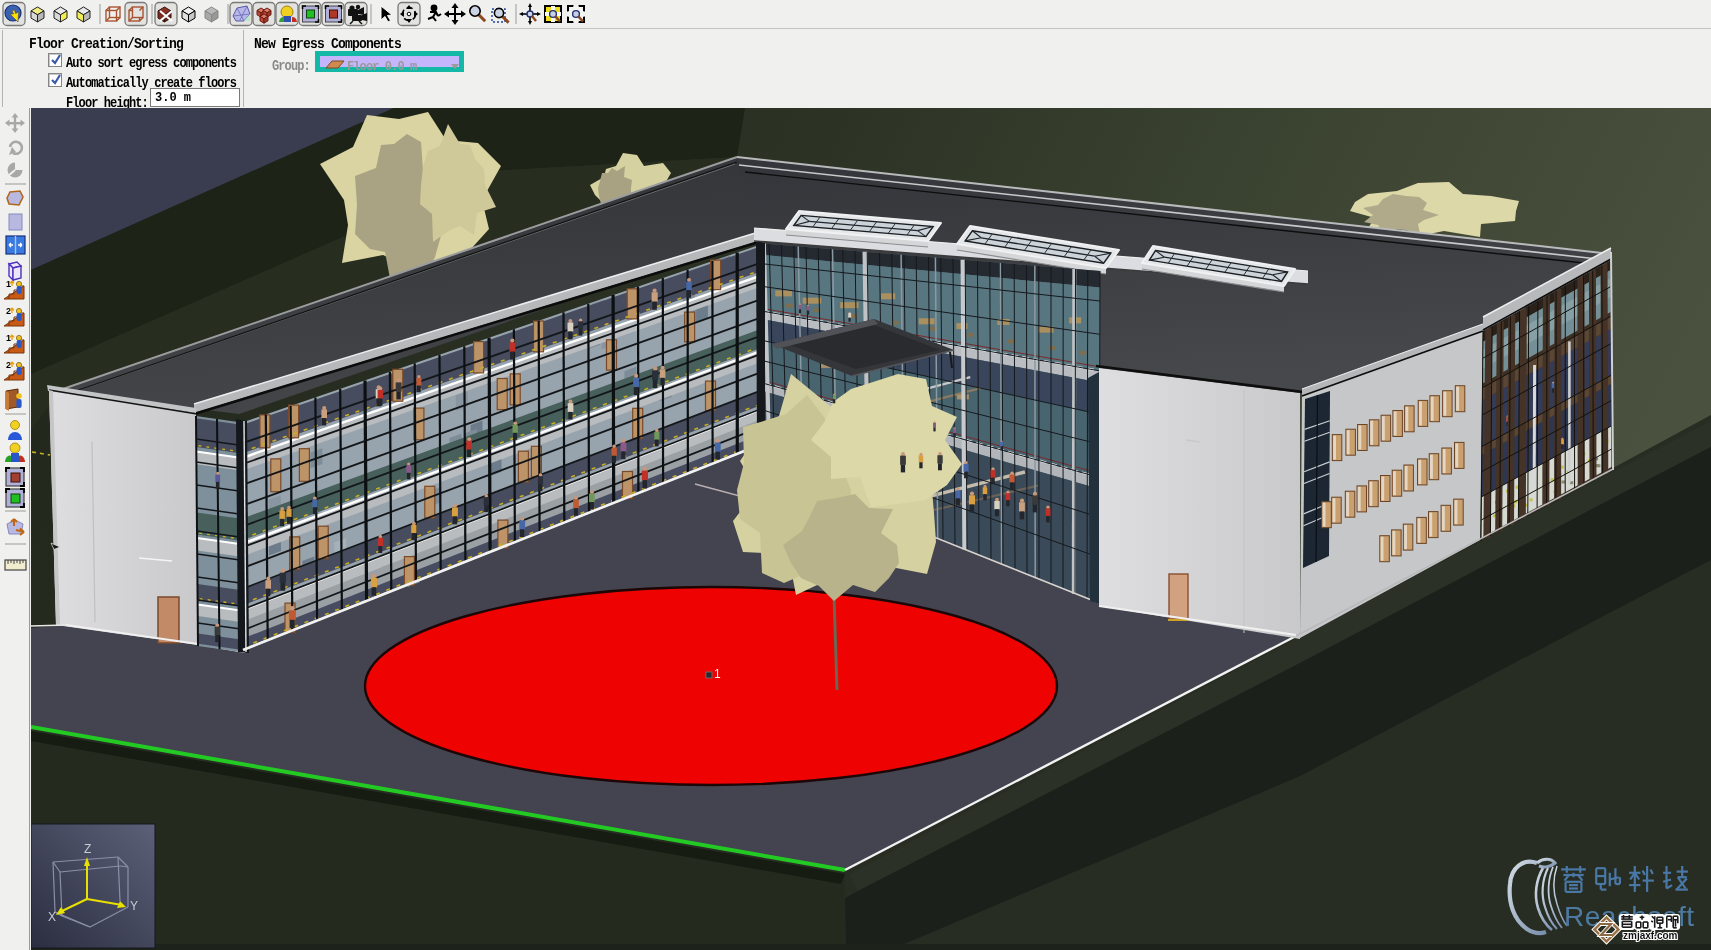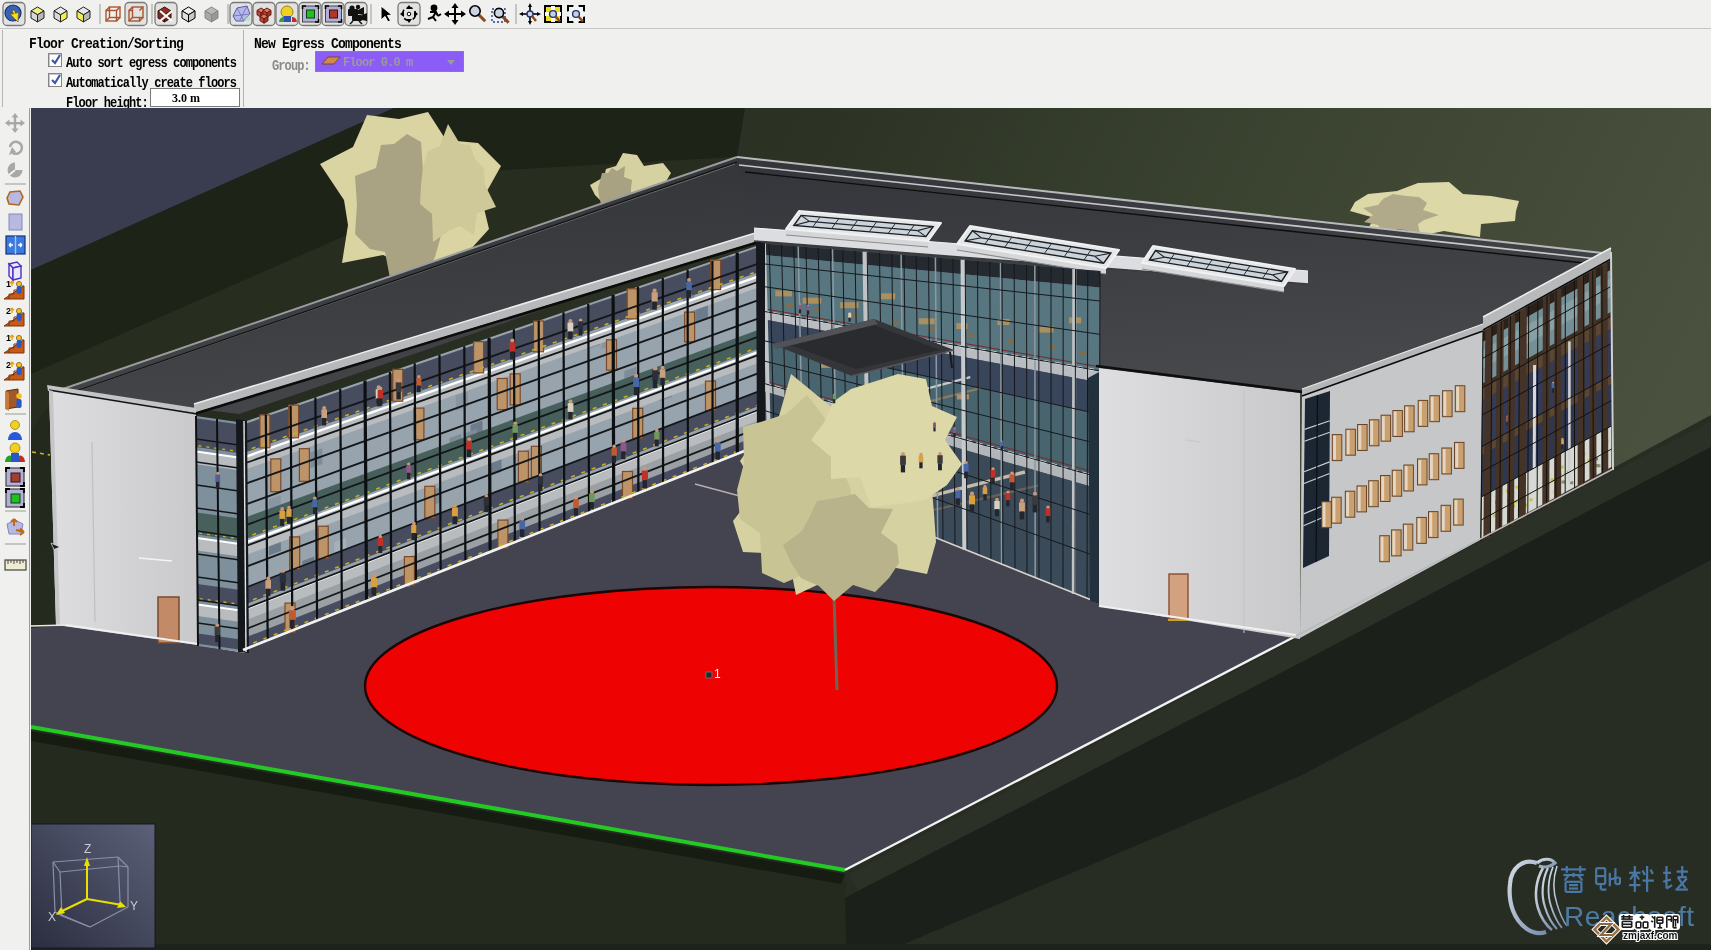--- a/index.html
+++ b/index.html
@@ -3,22 +3,22 @@
 *{margin:0;padding:0;box-sizing:border-box}
 html,body{width:1711px;height:950px;overflow:hidden;background:#f0f0ee;font-family:"Liberation Sans",sans-serif}
 #toolbar{position:absolute;left:0;top:0;width:1711px;height:29px;background:#f0f0ee;border-bottom:1px solid #c4c4c2}
 #panel{position:absolute;left:0;top:30px;width:1585px;height:78px;background:#f0f0ee}
 #panel .t{position:absolute;font-family:"Liberation Mono",monospace;font-weight:bold;color:#000;font-size:13px;letter-spacing:-0.8px;transform:scale(1,1.15);transform-origin:left top;white-space:pre}
 #panel .lb{position:absolute;font-family:"Liberation Mono",monospace;font-weight:bold;color:#000;font-size:12px;letter-spacing:-0.9px;transform:scale(1,1.2);transform-origin:left top;white-space:pre}
 .cb{position:absolute;width:14px;height:14px;background:#fff;border:1px solid #858585;box-shadow:inset 1px 1px 0 #c8c8c8}
 .cb svg{position:absolute;left:0;top:-2px}
 #vp{position:absolute;left:31px;top:108px}
 #ltb{position:absolute;left:0;top:108px;width:30px;height:842px;background:#f0f0ee;border-right:1px solid #9a9a98}
-.inp{position:absolute;background:#fff;border:1px solid #7a7a78;font-family:Liberation Serif, serif;font-size:12px;font-weight:bold;padding-left:21px;color:#000;line-height:18px}
-.dd{position:absolute;background:#8b5cf6;border:1px solid #14b8a6}
+.inp{position:absolute;background:#fff;border:1px solid #7a7a78;font-family:Liberation Mono, monospace;font-size:12px;font-weight:bold;padding-left:4px;color:#000;line-height:18px}
+.dd{position:absolute;background:#c4b5fd;border:5px solid #14b8a6}
 </style></head>
 <body>
 <div id="toolbar"><svg width="600" height="28">
       <rect x="3" y="2.5" width="22" height="23" rx="4" fill="#e2e2e0" stroke="#7a7a78" stroke-width="1.3"></rect>
       <circle cx="13" cy="13" r="8" fill="#3a62b0" stroke="#16307a" stroke-width="1.2"></circle>
       <polygon points="10,10 18,18 14.5,18 16,21.5 13.5,22 12.5,18.5 9.5,20" fill="#ffe000" stroke="#555" stroke-width="0.7" transform="rotate(180 14 16)"></polygon>
       <g stroke="#222" stroke-width="1" stroke-linejoin="round">
         <polygon points="31,10.9 37.5,7 44,10.9 37.5,14.8" fill="#f0ee80"></polygon>
         <polygon points="31,10.9 37.5,14.8 37.5,21.95 31,18.049999999999997" fill="#d8d8d8"></polygon>
         <polygon points="37.5,14.8 44,10.9 44,18.049999999999997 37.5,21.95" fill="#b8b8b8"></polygon>

